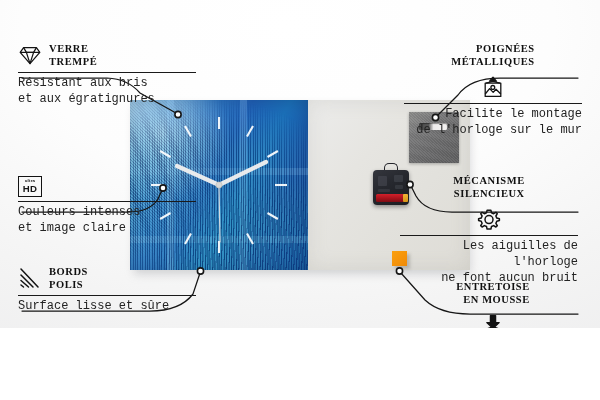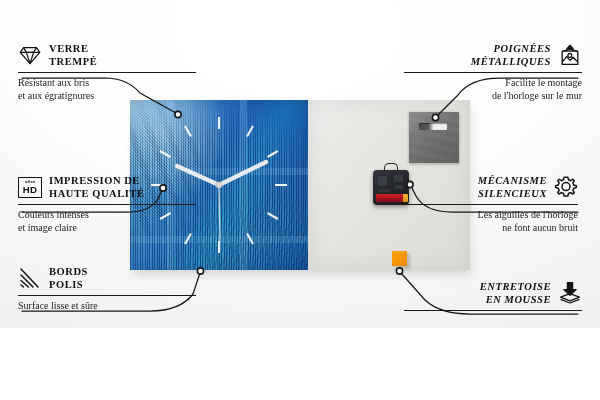--- a/index.html
+++ b/index.html
@@ -232,41 +232,41 @@
   }
   .label-left  { text-align: left; }
   .label-right { text-align: right; }
 
   .label-head {
     display: flex;
     align-items: center;
     gap: 7px;
   }
   .label-left .label-head  { justify-content: flex-start; }
-  .label-right .label-head { justify-content: flex-end; flex-direction: row; font-style: italic; }
+  .label-right .label-head { justify-content: flex-end; flex-direction: column; }
 
   .label-title {
     font-family: "Liberation Serif", serif;
     font-weight: bold;
     font-size: 10.5px;
     letter-spacing: 0.55px;
     line-height: 1.28;
     color: #101010;
     text-transform: uppercase;
     white-space: pre-line;
   }
   .label-rule {
     height: 1px;
     background: #1a1a1a;
     margin: 3px 0 3px 0;
     width: 100%;
   }
   .label-desc {
-    font-family: Liberation Serif, serif;
-    font-size: 10px;
+    font-family: Liberation Mono, monospace;
+    font-size: 12px;
     line-height: 1.33;
     color: #232323;
     white-space: pre-line;
   }
 
   .icon-box {
     flex: 0 0 auto;
     width: 24px;
     height: 24px;
     display: flex;
@@ -412,22 +412,20 @@
   </div>
 
   <div class="label label-left" id="lbl-impression">
     <div class="label-head">
       <span class="icon-box">
         <span class="hd-icon">
           <span class="hd-ultra">ultra</span>
           <span class="hd-main">HD</span>
         </span>
       </span>
-      <span class="label-title">IMPRESSION DE
-HAUTE QUALITÉ</span>
     </div>
     <div class="label-rule"></div>
     <div class="label-desc">Couleurs intenses
 et image claire</div>
   </div>
 
   <div class="label label-left" id="lbl-bords">
     <div class="label-head">
       <span class="icon-box">
         <svg width="24" height="21" viewBox="0 0 24 21">

